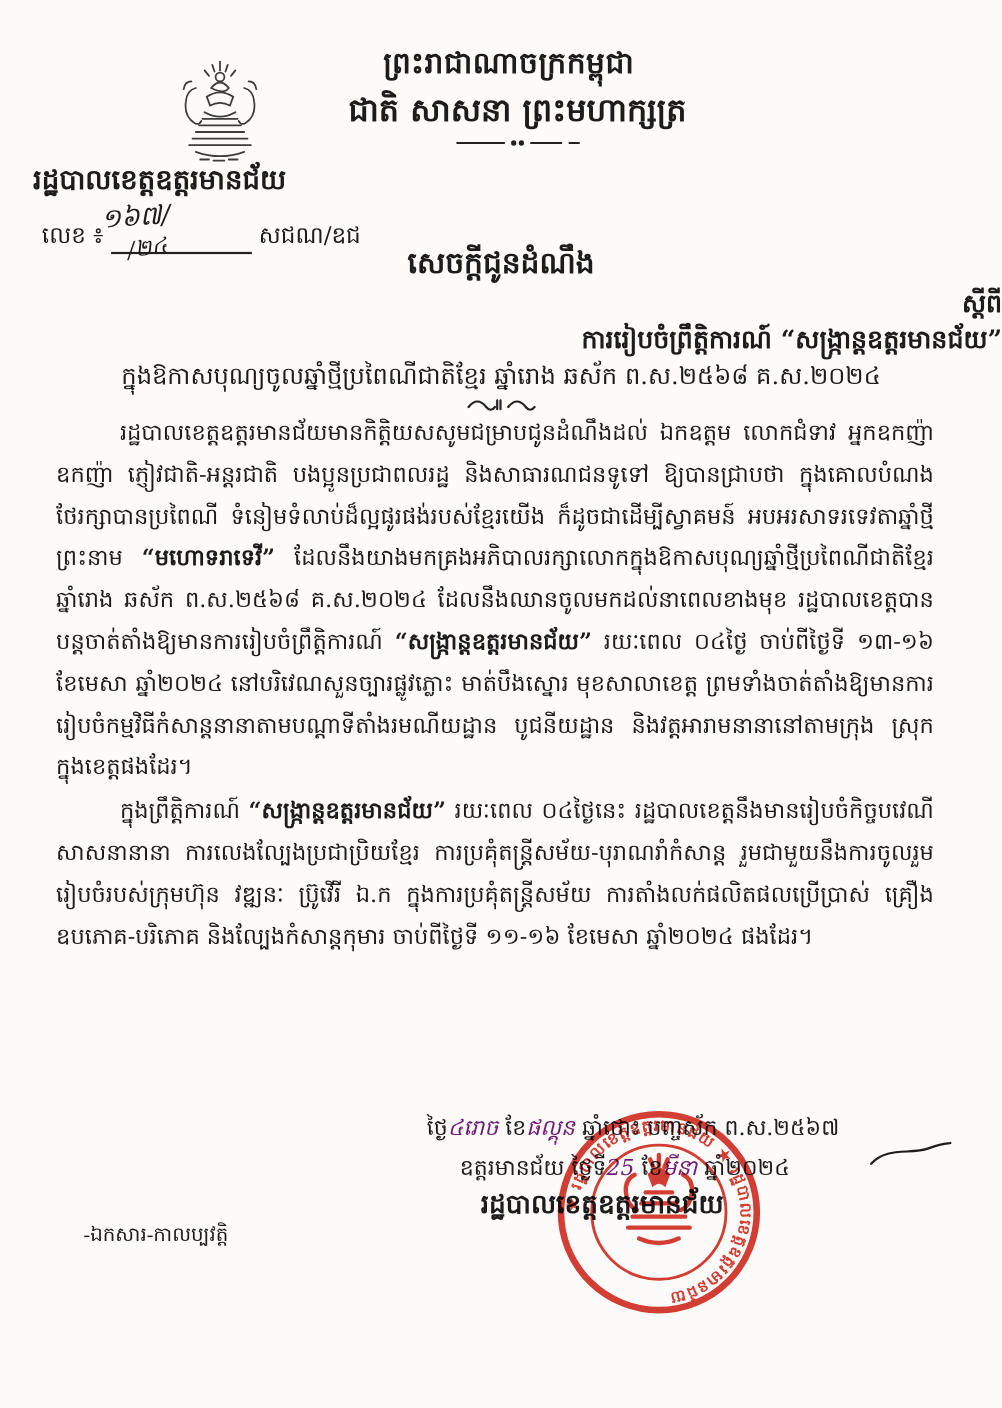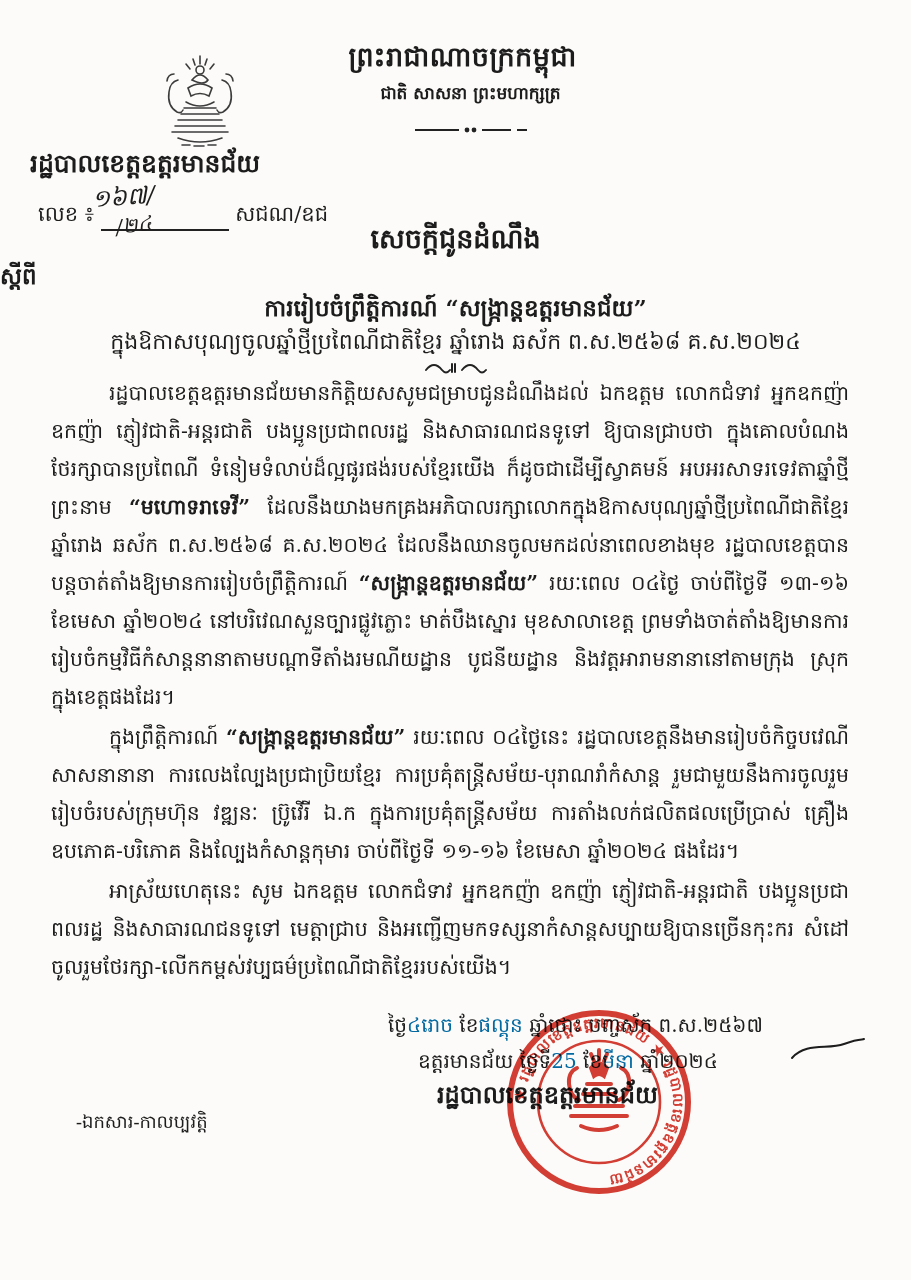--- a/index.html
+++ b/index.html
@@ -10,35 +10,35 @@
     background:#fcfbf9;
     font-family:"DejaVu Serif","Liberation Serif",serif;
     color:#1c1c1c;
     overflow:hidden;
   }
   .abs{position:absolute;}
 
   .motto1{top:40px;left:0;width:100%;text-align:center;padding-left:14px;box-sizing:border-box;
           font-size:27px;font-weight:bold;letter-spacing:.5px;}
   .motto2{top:82px;left:0;width:100%;text-align:center;padding-left:30px;box-sizing:border-box;
-          font-size:17px;font-weight:bold;}
+          font-size:29px;font-weight:bold;}
   .motto-divider{top:124px;left:0;width:100%;display:flex;justify-content:center;padding-left:30px;box-sizing:border-box;}
 
   .emblem{left:148px;top:50px;width:104px;height:108px;}
 
   .authority{left:30px;top:148px;font-size:25px;font-weight:bold;}
   .refline{left:38px;top:190px;font-size:21px;white-space:nowrap;margin-top:10px;}
   .ref-underline{display:inline-block;min-width:128px;border-bottom:2px solid #222;height:22px;vertical-align:bottom;}
-  .hand{color:#0369a1;}
+  .hand{font-style:italic;color:#701a75;}
   .hand-ref-top{left:92px;top:182px;font-size:24px;transform:rotate(-4deg);font-style:italic;}
   .hand-ref-bottom{left:116px;top:212px;font-size:20px;transform:rotate(-8deg);font-style:italic;}
 
   .doc-title{top:222px;left:0;width:100%;text-align:center;font-size:27px;font-weight:bold;font-family:Liberation Serif, serif;}
-  .doc-subtitle{top:262px;left:0;width:100%;text-align:left;font-size:23px;font-weight:bold;}
-  .doc-subject1{top:294px;left:0;width:100%;text-align:center;font-size:23px;font-weight:bold;}
+  .doc-subtitle{top:262px;left:0;width:100%;text-align:right;font-size:23px;font-weight:bold;}
+  .doc-subject1{top:294px;left:0;width:100%;text-align:right;font-size:23px;font-weight:bold;}
   .doc-subject2{top:328px;left:0;width:100%;text-align:center;font-size:22px;font-weight:normal;}
   .ornament{top:360px;left:0;width:100%;display:flex;justify-content:center;}
 
   .body-text{left:51px;top:374px;width:798px;font-size:20.5px;line-height:38px;text-align:justify;}
   .body-text p{margin:0 0 2px 0;text-indent:58px;}
   .body-text .b{font-weight:bold;}
 
   .lunar-line{left:388px;top:1012px;font-size:20px;white-space:nowrap;}
   .place-line{left:418px;top:1048px;font-size:20px;white-space:nowrap;}
   .signer-line{left:437px;top:1080px;font-size:24px;font-weight:bold;}
@@ -99,21 +99,20 @@
   <div class="abs doc-subject2">ក្នុងឱកាសបុណ្យចូលឆ្នាំថ្មីប្រពៃណីជាតិខ្មែរ ឆ្នាំរោង ឆស័ក ព.ស.២៥៦៨ គ.ស.២០២៤</div>
   <div class="abs ornament">
     <svg width="64" height="16" viewBox="0 0 64 16">
       <path d="M2 10 q8 -10 16 0 q4 5 8 0 M28 4 v8 M31 4 v8 M38 10 q8 -10 16 0 q4 5 8 0" fill="none" stroke="#222" stroke-width="2" stroke-linecap="round"></path>
     </svg>
   </div>
 
   <div class="abs body-text">
     <p><span>រដ្ឋបាលខេត្តឧត្តរមានជ័យមានកិត្តិយសសូមជម្រាបជូនដំណឹងដល់ ឯកឧត្តម លោកជំទាវ អ្នកឧកញ៉ា ឧកញ៉ា ភ្ញៀវជាតិ-អន្តរជាតិ បងប្អូនប្រជាពលរដ្ឋ និងសាធារណជនទូទៅ ឱ្យបានជ្រាបថា ក្នុងគោលបំណងថែរក្សាបានប្រពៃណី ទំនៀមទំលាប់ដ៏ល្អផូរផង់របស់ខ្មែរយើង ក៏ដូចជាដើម្បីស្វាគមន៍ អបអរសាទរទេវតាឆ្នាំថ្មី ព្រះនាម </span><span class="b">“មហោទរាទេវី”</span><span> ដែលនឹងយាងមកគ្រងអភិបាលរក្សាលោកក្នុងឱកាសបុណ្យឆ្នាំថ្មីប្រពៃណីជាតិខ្មែរ ឆ្នាំរោង ឆស័ក ព.ស.២៥៦៨ គ.ស.២០២៤ ដែលនឹងឈានចូលមកដល់នាពេលខាងមុខ រដ្ឋបាលខេត្តបានបន្តចាត់តាំងឱ្យមានការរៀបចំព្រឹត្តិការណ៍ </span><span class="b">“សង្រ្កាន្តឧត្តរមានជ័យ”</span><span> រយៈពេល ០៤ថ្ងៃ ចាប់ពីថ្ងៃទី ១៣-១៦ ខែមេសា ឆ្នាំ២០២៤ នៅបរិវេណសួនច្បារផ្លូវភ្លោះ មាត់បឹងស្នោរ មុខសាលាខេត្ត ព្រមទាំងចាត់តាំងឱ្យមានការរៀបចំកម្មវិធីកំសាន្តនានាតាមបណ្តាទីតាំងរមណីយដ្ឋាន បូជនីយដ្ឋាន និងវត្តអារាមនានានៅតាមក្រុង ស្រុក ក្នុងខេត្តផងដែរ។</span></p>
     <p><span>ក្នុងព្រឹត្តិការណ៍ </span><span class="b">“សង្រ្កាន្តឧត្តរមានជ័យ”</span><span> រយៈពេល ០៤ថ្ងៃនេះ រដ្ឋបាលខេត្តនឹងមានរៀបចំកិច្ចបវេណីសាសនានានា ការលេងល្បែងប្រជាប្រិយខ្មែរ ការប្រគុំតន្ត្រីសម័យ-បុរាណរាំកំសាន្ត រួមជាមួយនឹងការចូលរួមរៀបចំរបស់ក្រុមហ៊ុន វឌ្ឍនៈ ប្រ៊ូវើរី ឯ.ក ក្នុងការប្រគុំតន្ត្រីសម័យ ការតាំងលក់ផលិតផលប្រើប្រាស់ គ្រឿងឧបភោគ-បរិភោគ និងល្បែងកំសាន្តកុមារ ចាប់ពីថ្ងៃទី ១១-១៦ ខែមេសា ឆ្នាំ២០២៤ ផងដែរ។</span></p>
-    <p><span>អាស្រ័យហេតុនេះ សូម ឯកឧត្តម លោកជំទាវ អ្នកឧកញ៉ា ឧកញ៉ា ភ្ញៀវជាតិ-អន្តរជាតិ បងប្អូនប្រជាពលរដ្ឋ និងសាធារណជនទូទៅ មេត្តាជ្រាប និងអញ្ជើញមកទស្សនាកំសាន្តសប្បាយឱ្យបានច្រើនកុះករ សំដៅចូលរួមថែរក្សា-លើកកម្ពស់វប្បធម៌ប្រពៃណីជាតិខ្មែររបស់យើង។</span></p>
   </div>
 
   <div class="abs lunar-line">
     <span>ថ្ងៃ</span><span class="hand">៤រោច</span><span> ខែ</span><span class="hand">ផល្គុន</span><span> ឆ្នាំថោះ បញ្ចស័ក ព.ស.២៥៦៧</span>
   </div>
   <div class="abs place-line">
     <span>ឧត្តរមានជ័យ ថ្ងៃទី</span><span class="hand">25</span><span> ខែ</span><span class="hand">មីនា</span><span> ឆ្នាំ២០២៤</span>
   </div>
   <div class="abs flourish">
     <svg width="78" height="26" viewBox="0 0 78 26">

